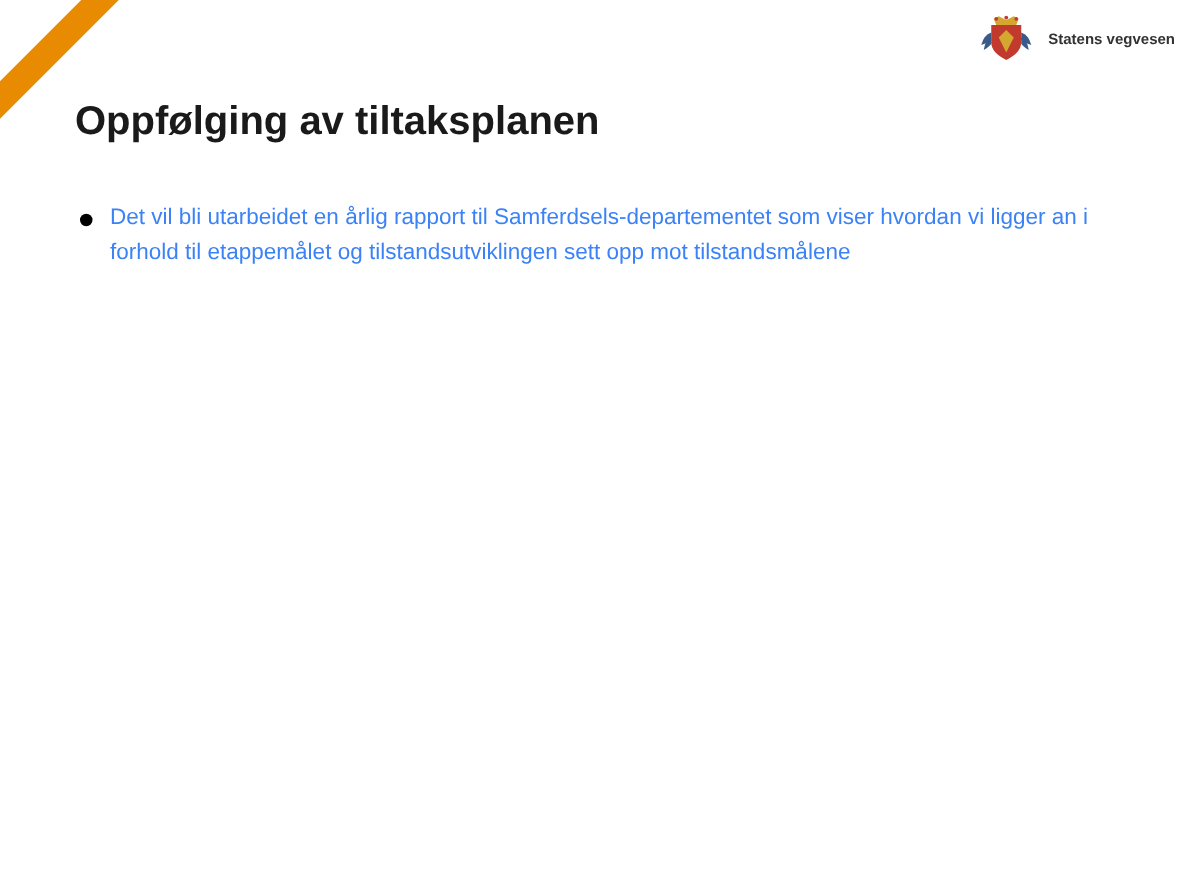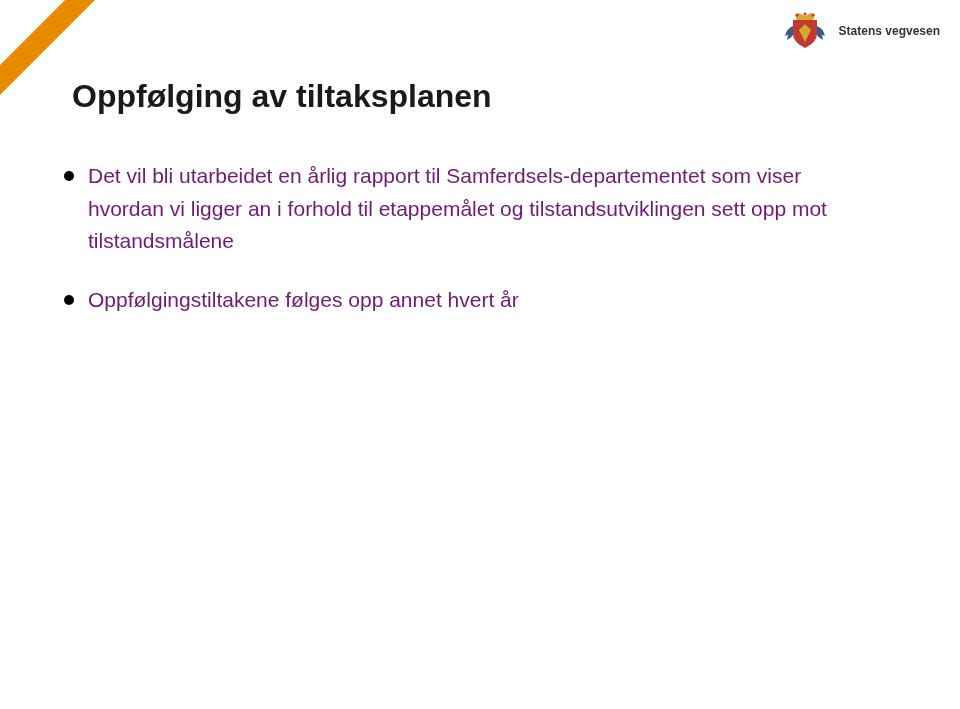--- a/index.html
+++ b/index.html
@@ -53,38 +53,38 @@
     }
     .logo-text {
       font-family: Arial, sans-serif;
       font-size: 12px;
       font-weight: bold;
       color: #333;
     }
     .slide-title {
       position: absolute;
       top: 78px;
-      left: 72px;
+      left: 60px;
       font-size: 32px;
       font-weight: bold;
       color: #1a1a1a;
     }
     .bullet-list {
       position: absolute;
       top: 160px;
       left: 60px;
       right: 80px;
       list-style: none;
     }
     .bullet-item {
       position: relative;
       padding-left: 28px;
-      font-size: 21px;
+      font-size: 18px;
       line-height: 1.55;
-      color: #701a75;
+      color: #3b82f6;
       margin-bottom: 26px;
     }
     .bullet-item::before {
       content: '';
       position: absolute;
       left: 4px;
       top: 11px;
       width: 10px;
       height: 10px;
       background: #000;
@@ -115,14 +115,13 @@
       <path d="M34 18 Q39 20 40 28 Q35 25 34 23 Z" fill="#3a5a8a"></path>
     </svg>
   </div>
   <span class="logo-text">Statens vegvesen</span>
 </div>
 
 <h1 class="slide-title">Oppfølging av tiltaksplanen</h1>
 
 <ul class="bullet-list">
   <li class="bullet-item">Det vil bli utarbeidet en årlig rapport til Samferdsels-departementet som viser hvordan vi ligger an i forhold til etappemålet og tilstandsutviklingen sett opp mot tilstandsmålene</li>
-  <li class="bullet-item">Oppfølgingstiltakene følges opp annet hvert år</li>
 </ul>
 
 </body></html>

